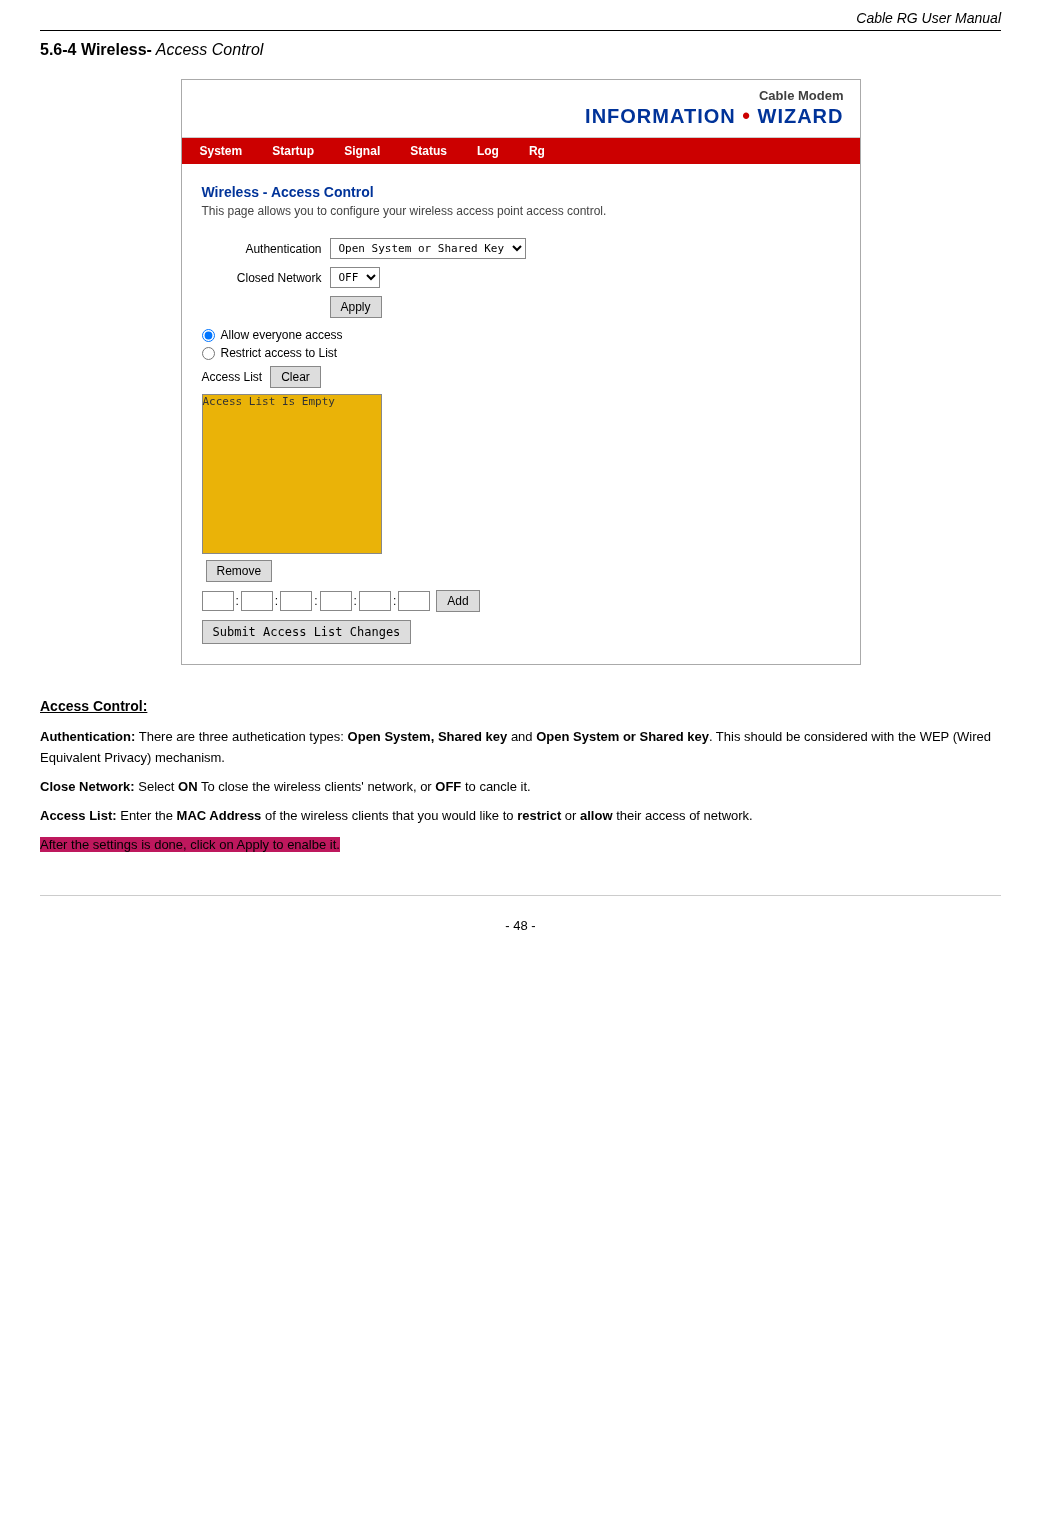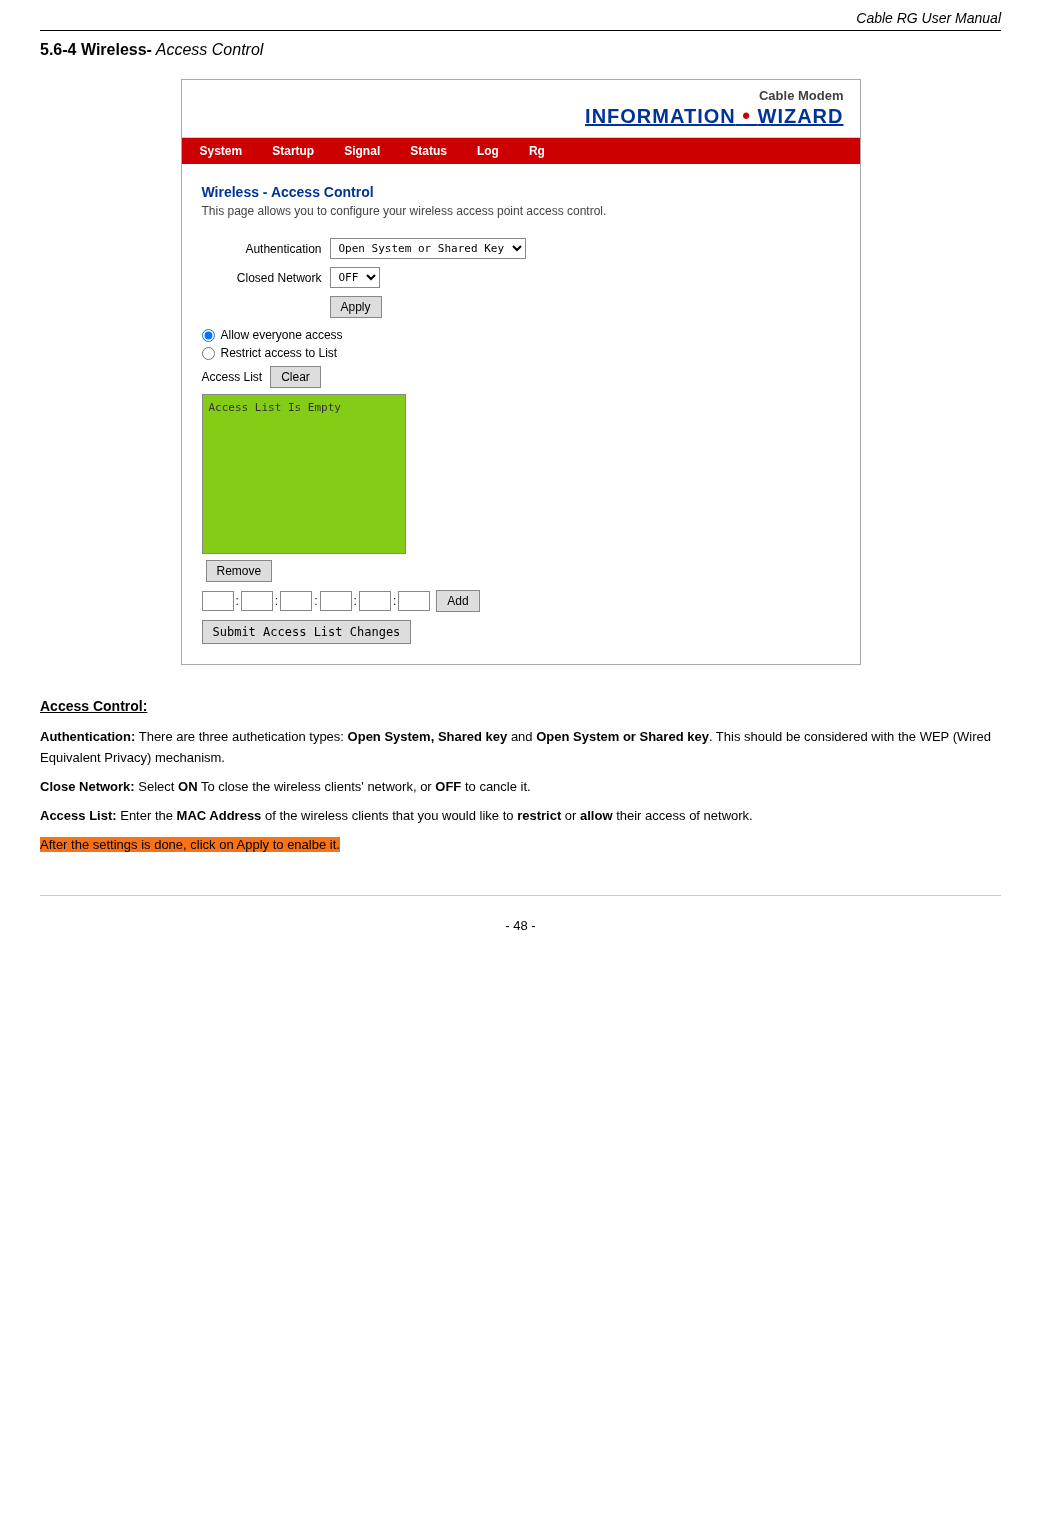--- a/index.html
+++ b/index.html
@@ -49,21 +49,20 @@
     .modem-logo .cable-modem {
       font-size: 13px;
       font-weight: bold;
       color: #404040;
     }
     .modem-logo .info-wizard {
       font-size: 20px;
       font-weight: bold;
       color: #003399;
       letter-spacing: 1px;
-      text-decoration: underline;
     }
     .modem-logo .dot {
       color: #cc0000;
       font-size: 22px;
     }
     .nav-bar {
       display: flex;
       background: #cc0000;
       padding: 2px 4px;
       gap: 2px;
@@ -142,26 +141,25 @@
     }
     .access-list-row {
       display: flex;
       align-items: center;
       gap: 8px;
       margin-bottom: 6px;
       font-size: 12px;
     }
     .access-list-box {
       border: 1px solid #888;
-      background: #84cc16;
-      width: 204px;
+      background: #eab308;
+      width: 180px;
       height: 160px;
       font-family: monospace;
       font-size: 11px;
-      padding: 6px;
       color: #333;
     }
     .mac-input-row {
       display: flex;
       align-items: center;
       gap: 2px;
       margin: 8px 0;
     }
     .mac-field {
       width: 32px;
@@ -226,21 +224,21 @@
       text-decoration: underline;
       margin-bottom: 10px;
     }
     .info-para {
       margin-bottom: 8px;
     }
     .info-para .label {
       font-weight: bold;
     }
     .highlight-text {
-      background: #f97316;
+      background: #be185d;
     }
     .page-footer {
       text-align: center;
       font-size: 13px;
       margin-top: 40px;
       border-top: 1px solid #ccc;
       padding-top: 22px;
     }
     input[type="radio"] {
       margin: 0;

